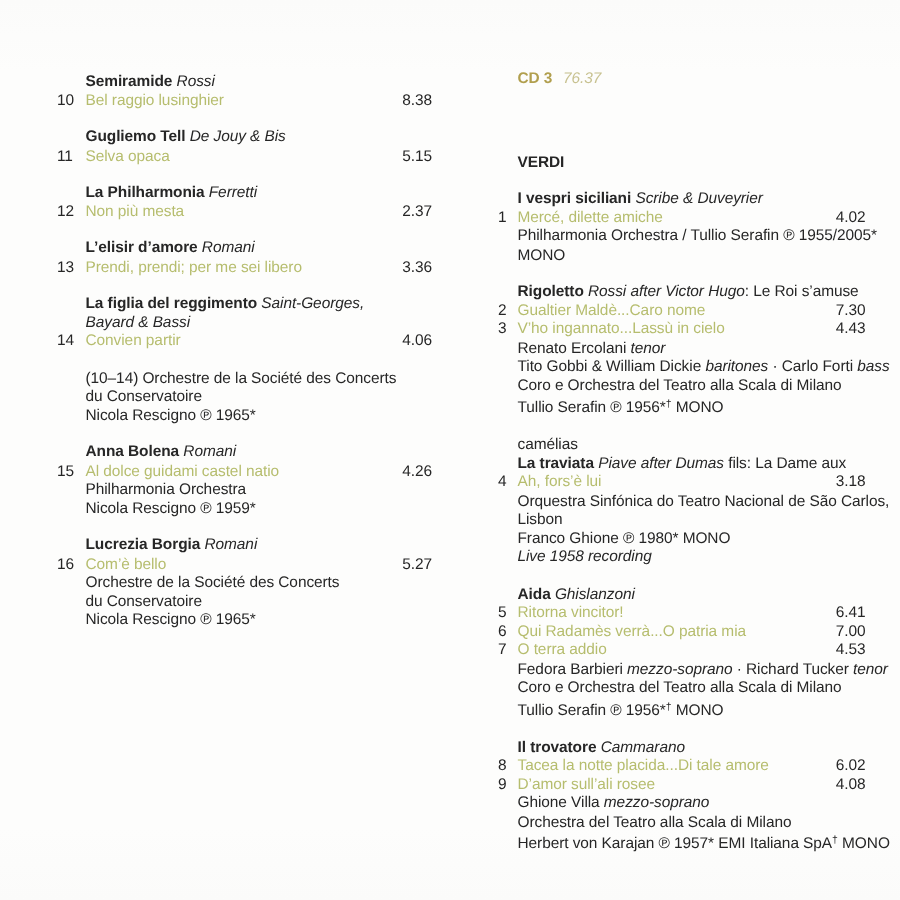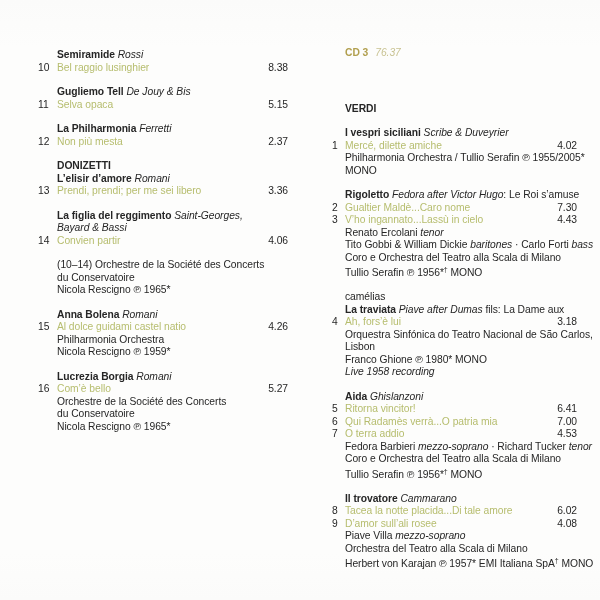--- a/index.html
+++ b/index.html
@@ -70,21 +70,20 @@
       </div>
       <div class="block">
         <div class="heading-line indent"><span class="seg-b">La Philharmonia</span><span class="seg-i"> Ferretti</span></div>
         <div class="track-row">
           <span class="track-num">12</span>
           <span class="track-title">Non più mesta</span>
           <span class="track-time">2.37</span>
         </div>
       </div>
       <div class="block">
-        <div class="heading-line indent"><span class="seg-b">DONIZETTI</span></div>
         <div class="heading-line indent"><span class="seg-b">L’elisir d’amore</span><span class="seg-i"> Romani</span></div>
         <div class="track-row">
           <span class="track-num">13</span>
           <span class="track-title">Prendi, prendi; per me sei libero</span>
           <span class="track-time">3.36</span>
         </div>
       </div>
       <div class="block">
         <div class="heading-line indent"><span class="seg-b">La figlia del reggimento</span><span class="seg-i"> Saint-Georges,</span></div>
         <div class="heading-line indent"><span class="seg-i">Bayard &amp; Bassi</span></div>
@@ -132,21 +131,21 @@
           <div class="heading-line indent"><span class="seg-b">I vespri siciliani</span><span class="seg-i"> Scribe &amp; Duveyrier</span></div>
           <div class="track-row">
             <span class="track-num">1</span>
             <span class="track-title">Mercé, dilette amiche</span>
             <span class="track-time">4.02</span>
           </div>
           <div class="credit-line indent"><span class="seg-r">Philharmonia Orchestra / Tullio Serafin ℗ 1955/2005*</span></div>
           <div class="credit-line indent"><span class="seg-r">MONO</span></div>
         </div>
         <div class="block">
-          <div class="heading-line indent"><span class="seg-b">Rigoletto</span><span class="seg-i"> Fedora after Victor Hugo</span><span class="seg-r">: Le Roi s’amuse</span></div>
+          <div class="heading-line indent"><span class="seg-b">Rigoletto</span><span class="seg-i"> Rossi after Victor Hugo</span><span class="seg-r">: Le Roi s’amuse</span></div>
           <div class="track-row">
             <span class="track-num">2</span>
             <span class="track-title">Gualtier Maldè...Caro nome</span>
             <span class="track-time">7.30</span>
           </div>
           <div class="track-row">
             <span class="track-num">3</span>
             <span class="track-title">V’ho ingannato...Lassù in cielo</span>
             <span class="track-time">4.43</span>
           </div>
@@ -194,20 +193,20 @@
           <div class="track-row">
             <span class="track-num">8</span>
             <span class="track-title">Tacea la notte placida...Di tale amore</span>
             <span class="track-time">6.02</span>
           </div>
           <div class="track-row">
             <span class="track-num">9</span>
             <span class="track-title">D’amor sull’ali rosee</span>
             <span class="track-time">4.08</span>
           </div>
-          <div class="credit-line indent"><span class="seg-r">Piave Villa </span><span class="seg-i">mezzo-soprano</span></div>
+          <div class="credit-line indent"><span class="seg-r">Ghione Villa </span><span class="seg-i">mezzo-soprano</span></div>
           <div class="credit-line indent"><span class="seg-r">Orchestra del Teatro alla Scala di Milano</span></div>
           <div class="credit-line indent"><span class="seg-r">Herbert von Karajan ℗ 1957* EMI Italiana SpA</span><span class="seg-sup">†</span><span class="seg-r"> MONO</span></div>
         </div>
       </div>
   </div>
 
 </div>
 
 </body></html>

